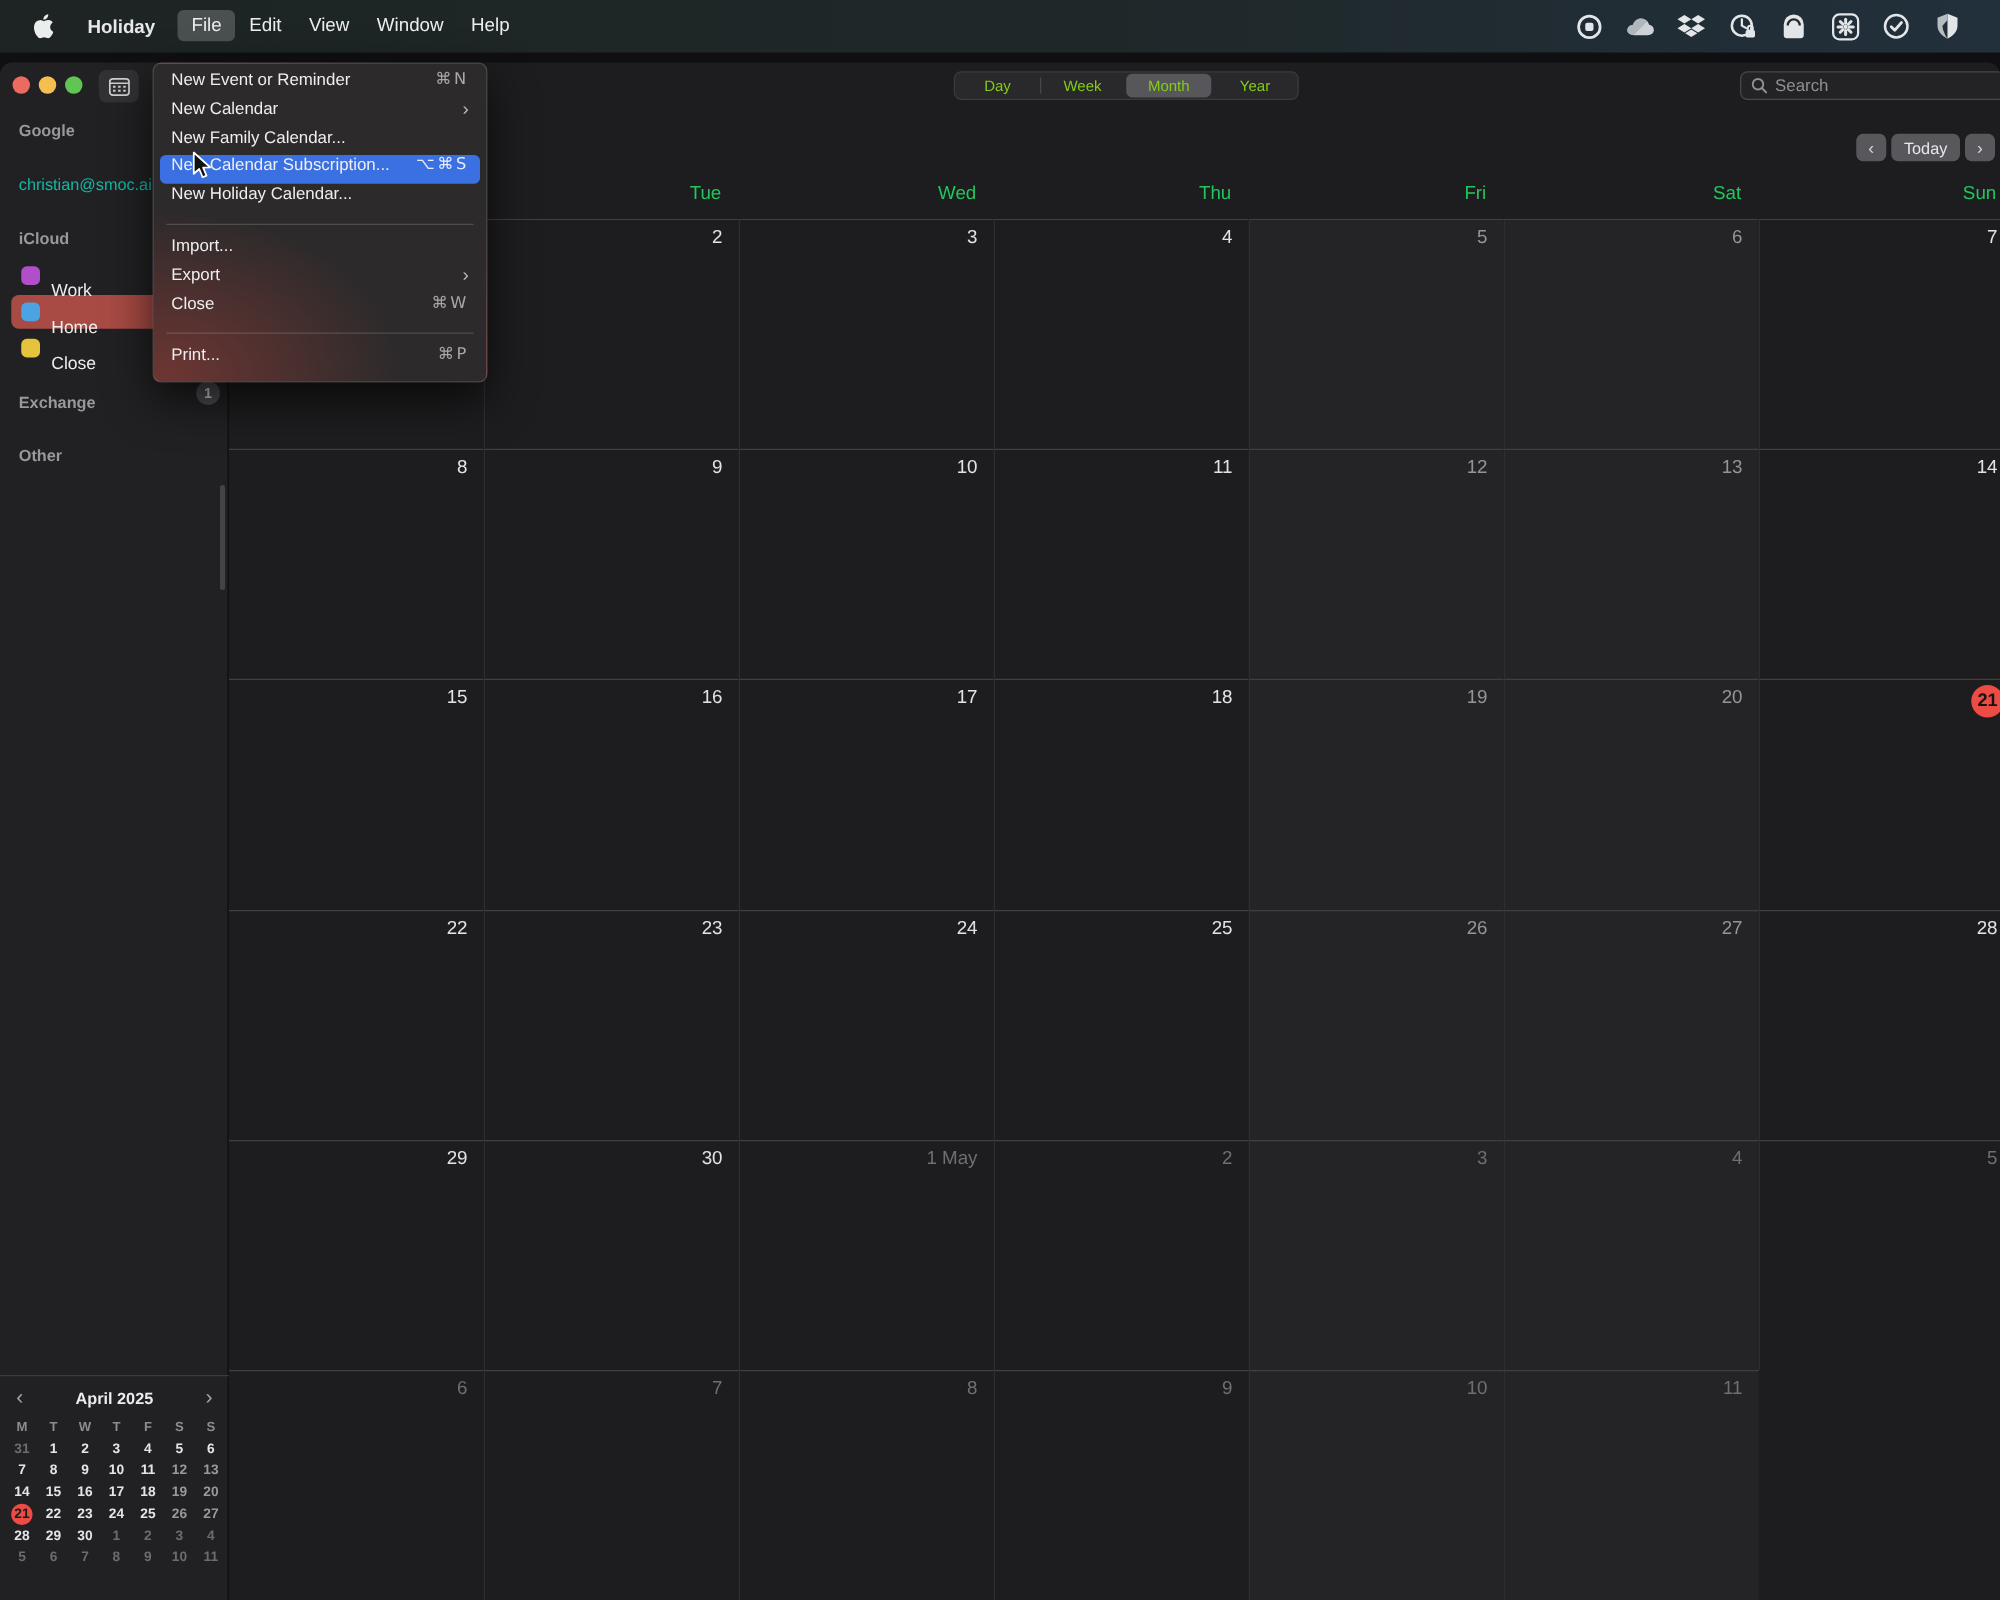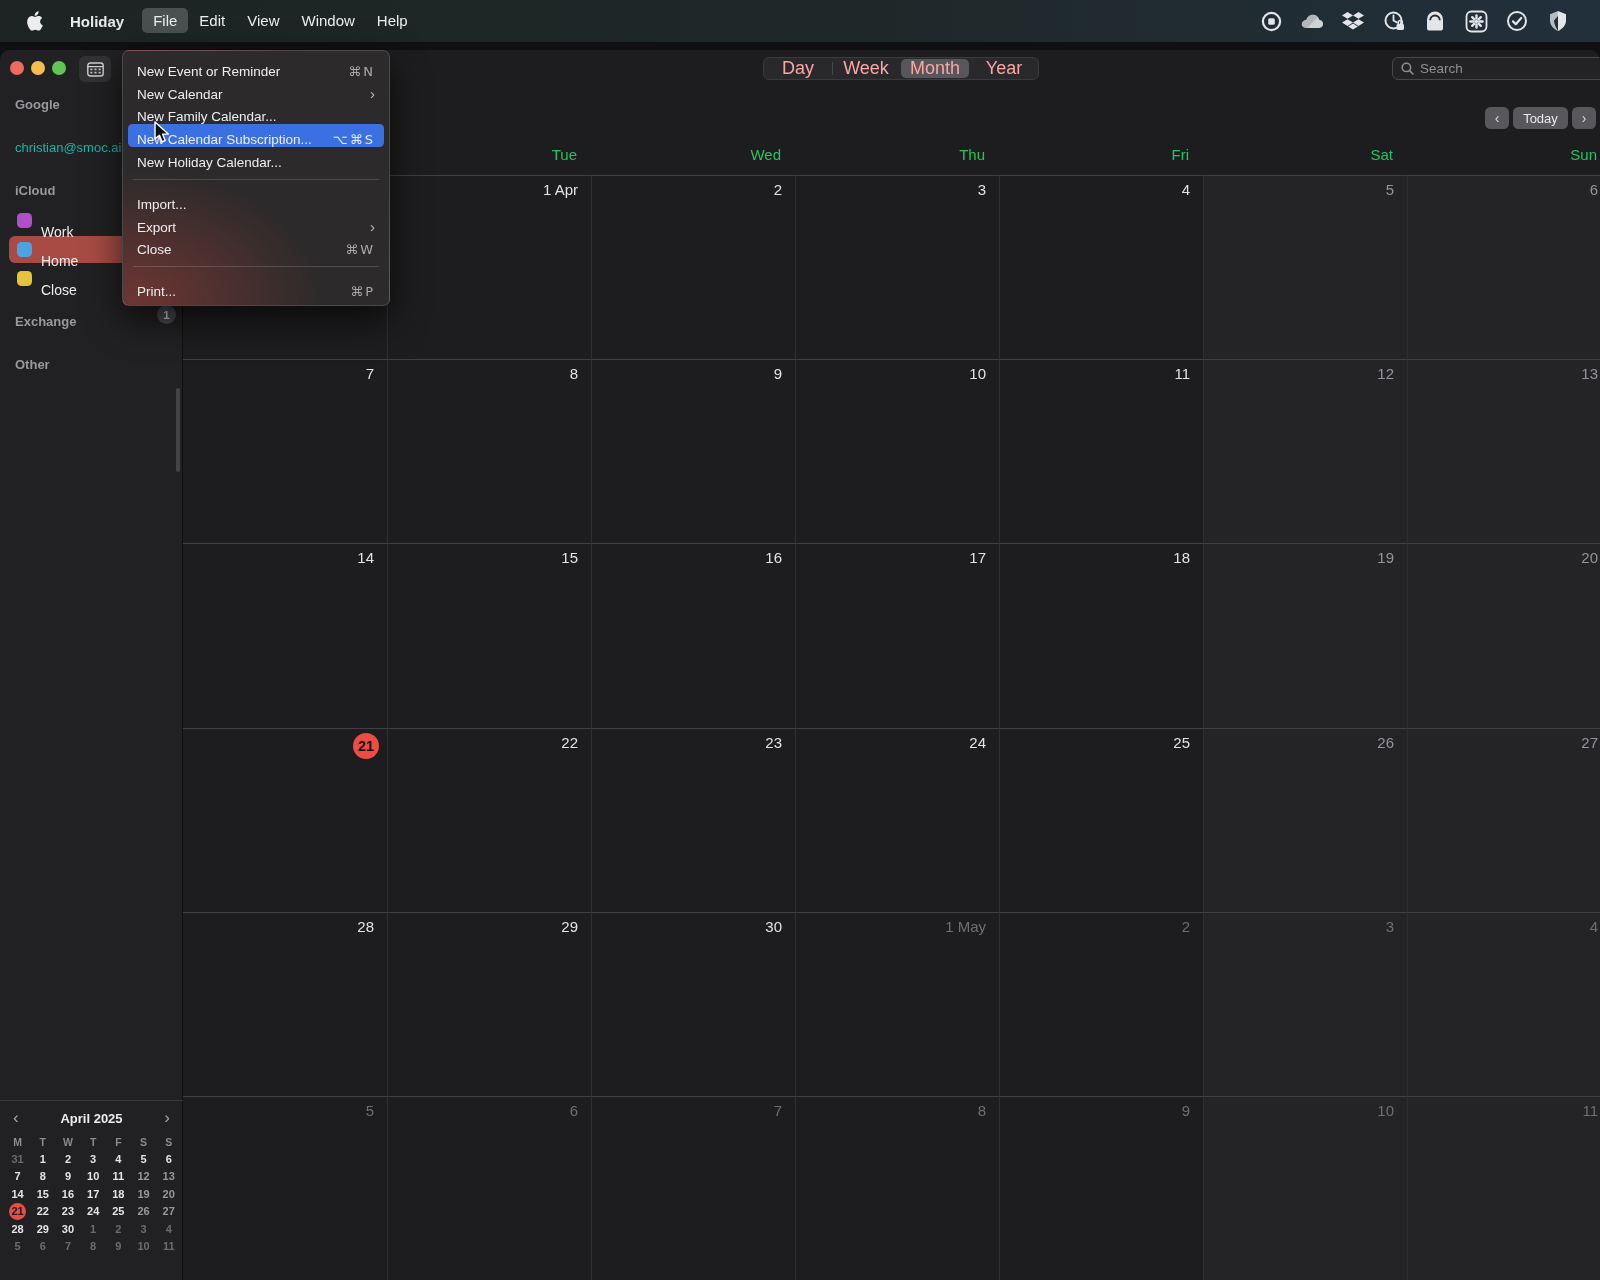--- a/index.html
+++ b/index.html
@@ -60,21 +60,21 @@
   .mc.dow { color:#8b8b90; font-size:10.5px; }
   .mc.wk { color:#97979c; }
   .mc.out { color:#6b6b70; }
   .mc.today { color:#1c1c1e; }
   .mc.today span { background:#ec4c44; width:17px; height:17px; border-radius:50%;
     display:flex; align-items:center; justify-content:center; }
   
   .switcher { position:absolute; left:763px; top:7px; width:276px; height:23px;
     background:#29292c; border:1px solid #3b3b3e; border-radius:6px; display:flex; }
   .seg { flex:1; display:flex; align-items:center; justify-content:center;
-    font-size:18px; color:#fca5a5; position:relative; border-radius:5px; }
+    font-size:12px; color:#84cc16; position:relative; border-radius:5px; }
   .seg.active { background:#56565b; margin:1px; }
   .seg.divider::before { content:""; position:absolute; left:0; top:4px; bottom:4px; width:1px;
     background:rgba(255,255,255,0.14); }
   .search { position:absolute; left:1392px; top:7px; width:215px; height:23px;
     background:#232326; border:1px solid #48484b; border-radius:6px;
     display:flex; align-items:center; gap:6px; padding:0 8px; }
   .search input { background:transparent; border:none; outline:none; color:#e8e8ea;
     font-size:13.5px; width:150px; font-family:"Liberation Sans",sans-serif; }
   .search input::placeholder { color:#8f8f94; }
   .navgrp { position:absolute; top:57px; display:flex; gap:4px; }
@@ -97,21 +97,21 @@
   .cell.wk { color:#94949a; }
   .cell.out { color:#6e6e74; }
   .cell.today { padding-top:4px; padding-right:8px; }
   .cell.today .tbadge { background:#ec4c44; color:#191112; width:26px; height:26px;
     border-radius:50%; display:flex; align-items:center; justify-content:center; font-size:14.5px; font-weight:bold; }
   
   .ctxmenu { position:absolute; left:122px; top:50px; width:268px; z-index:60;
     background:radial-gradient(300px 210px at 4% 98%, rgba(150,62,55,0.60), rgba(0,0,0,0) 62%), #2d2a2b;
     border:1px solid rgba(255,255,255,0.14); border-radius:7px;
     box-shadow:0 14px 36px rgba(0,0,0,0.65); padding:5px 0 6px 0; }
-  .mi { height:22.8px; margin:0 5px; border-radius:4.5px; display:flex; align-items:flex-end;
+  .mi { height:22.8px; margin:0 5px; border-radius:4.5px; display:flex; align-items:flex-start;
     padding:0 9px 0 9px; font-size:13.5px; color:#eeeeef; }
   .mi .lbl { flex:1; white-space:nowrap; }
   .mi .sc { color:#a8a8ad; font-size:13px; letter-spacing:2px; font-family:"DejaVu Sans",sans-serif; }
   .mi .sub { color:#b9b9bd; font-size:15px; }
   .mi.hl { background:#3b70e2; }
   .mi.hl .sc { color:#e7ecfa; }
   .msep { height:1px; background:rgba(255,255,255,0.16); margin:5px 10px; }
   .msep-wrap { padding:4px 0; }
   
   .cursor { position:absolute; left:153px; top:121px; z-index:100; }
@@ -343,21 +343,20 @@
         <div class="dh">Tue</div>
         <div class="dh">Wed</div>
         <div class="dh">Thu</div>
         <div class="dh">Fri</div>
         <div class="dh">Sat</div>
         <div class="dh">Sun</div>
       </div>
 
     <div class="grid" id="grid">
         <div class="cell out">31 Mar</div>
-        <div class="cell">1 Apr</div>
         <div class="cell">2</div>
         <div class="cell">3</div>
         <div class="cell">4</div>
         <div class="cell wkend wk">5</div>
         <div class="cell wkend wk">6</div>
         <div class="cell">7</div>
         <div class="cell">8</div>
         <div class="cell">9</div>
         <div class="cell">10</div>
         <div class="cell">11</div>

